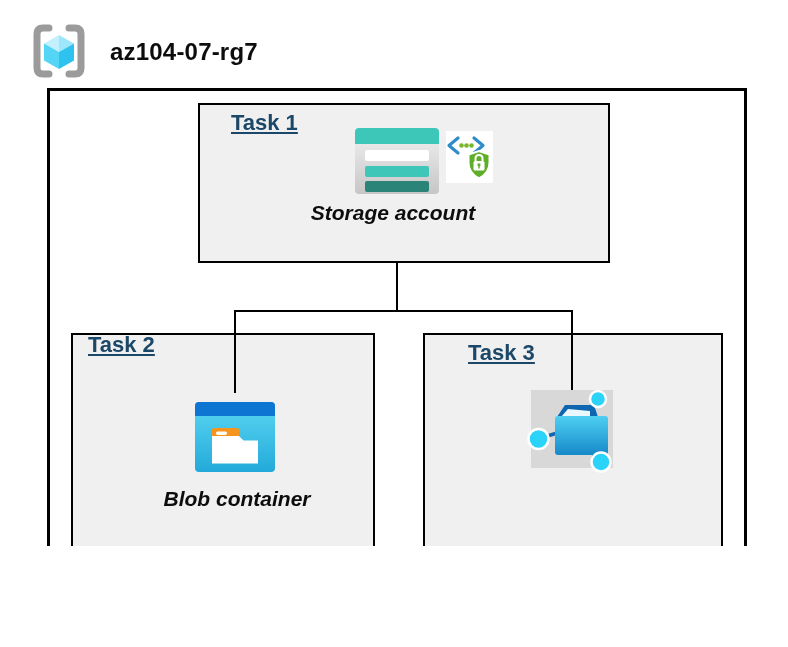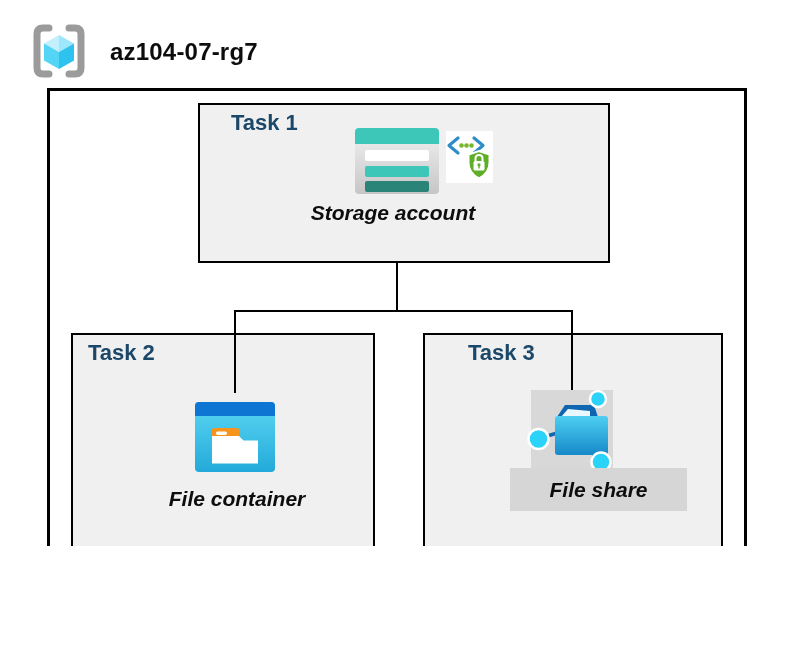--- a/index.html
+++ b/index.html
@@ -47,23 +47,24 @@
   }
   .task1 { left: 198px; top: 103px; width: 412px; height: 160px; }
   .task2 { left: 71px;  top: 333px; width: 304px; height: 240px; }
   .task3 { left: 423px; top: 333px; width: 300px; height: 240px; }
 
   .task-label {
     position: absolute;
     font-size: 22px;
     font-weight: bold;
     color: #1b4769;
+    text-decoration: underline;
   }
   .task1-label { left: 231px; top: 110px; }
-  .task2-label { left: 88px;  top: 340px; }
+  .task2-label { left: 88px;  top: 332px; }
   .task3-label { left: 441px; top: 340px; margin-left: 27px; }
 
   .resource-label {
     position: absolute;
     font-size: 21px;
     font-weight: bold;
     color: #0d0d0d;
     text-align: center;
     font-style: italic;
   }
@@ -157,36 +158,35 @@
         <stop offset="1" stop-color="#23A9DA"></stop>
       </linearGradient>
     </defs>
     <rect x="0" y="0" width="80" height="70" rx="4" fill="url(#blobBody)"></rect>
     <path d="M0 14 V4 Q0 0 4 0 H76 Q80 0 80 4 V14 Z" fill="#0E75D2"></path>
     <rect x="17" y="26" width="27" height="11" rx="2" fill="#F7941E"></rect>
     <rect x="21" y="29.5" width="11" height="3.5" rx="1.7" fill="#FFFFFF"></rect>
     <path d="M17 34 H44 L48.5 38.5 H63 V61.5 H17 Z" fill="#FFFFFF"></path>
   </svg>
 
-  <div class="resource-label blob-label">File container</div>
+  <div class="resource-label blob-label">Blob container</div>
 
   <div class="abs fileshare-plate"></div>
   <svg class="abs fileshare-icon" viewBox="0 0 88 88">
     <defs>
       <linearGradient id="fsFolder" x1="0" y1="0" x2="0" y2="1">
         <stop offset="0" stop-color="#4ECFF2"></stop>
         <stop offset="1" stop-color="#1689C9"></stop>
       </linearGradient>
     </defs>
     <path d="M14 52 L30 47" stroke="#1166AE" stroke-width="3.5"></path>
     <path d="M70 15 L58 26" stroke="#1166AE" stroke-width="3.5"></path>
     <path d="M72 74 L62 63" stroke="#1166AE" stroke-width="3.5"></path>
     <path d="M30 31 L38 19 H67 L71 31 Z" fill="#0F66B0"></path>
     <path d="M34 31 L41 23 L63 25 L63 31 Z" fill="#EAF7FE"></path>
     <rect x="28" y="30" width="53" height="39" rx="3" fill="url(#fsFolder)"></rect>
     <circle cx="71" cy="13" r="8" fill="#2BD3F9" stroke="#FFFFFF" stroke-width="2.5"></circle>
     <circle cx="11.5" cy="53" r="10" fill="#2BD3F9" stroke="#FFFFFF" stroke-width="2.5"></circle>
     <circle cx="74" cy="76" r="9.5" fill="#2BD3F9" stroke="#FFFFFF" stroke-width="2.5"></circle>
   </svg>
 
-  <div class="resource-label fileshare-label">File share</div>
 
 </div>
 
 </body></html>

